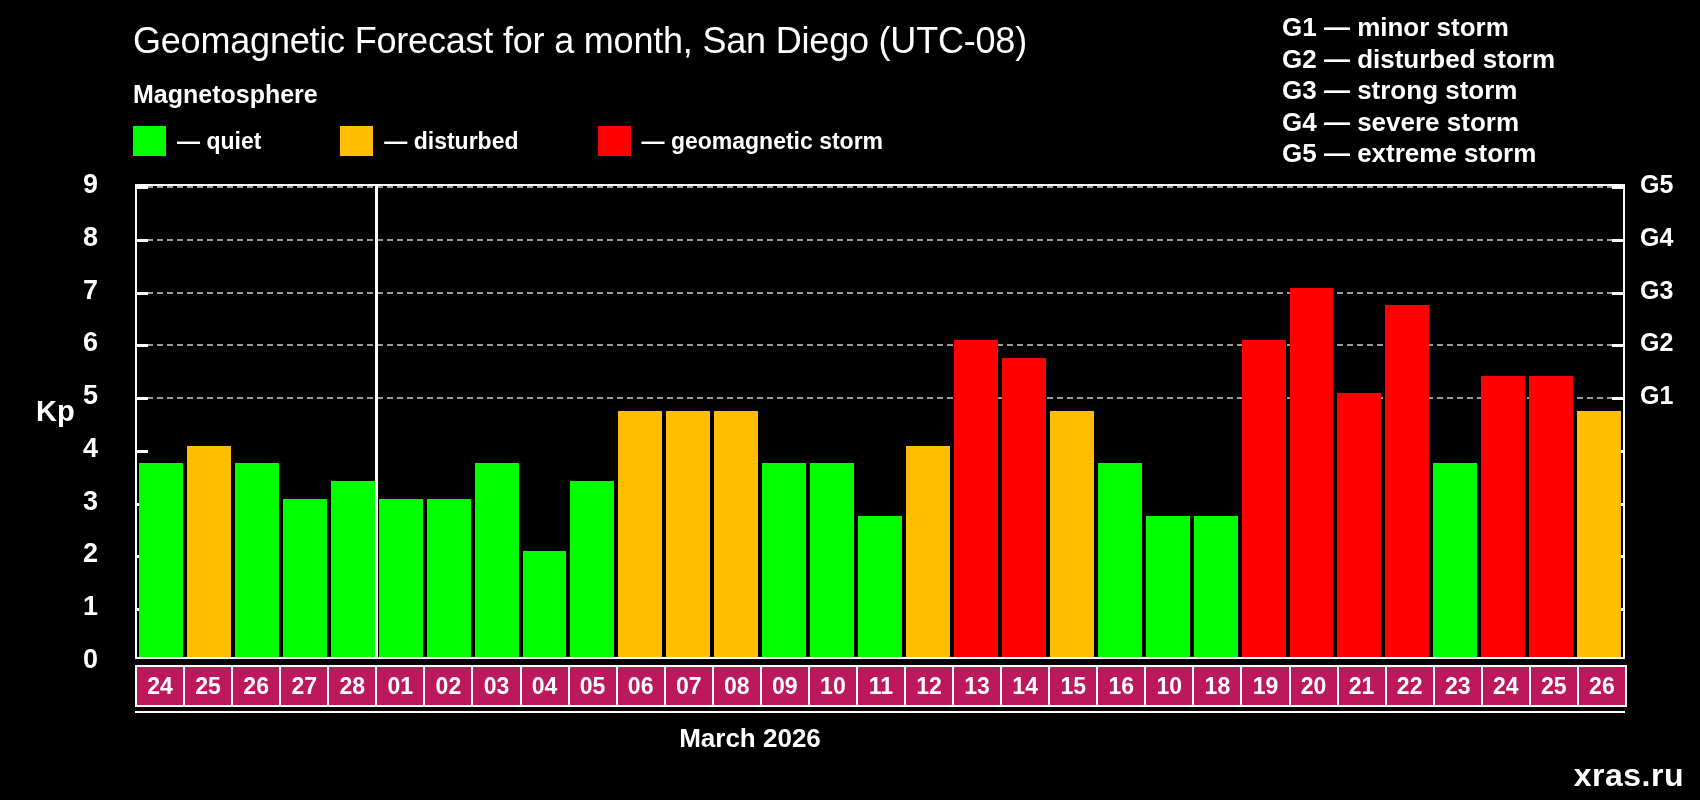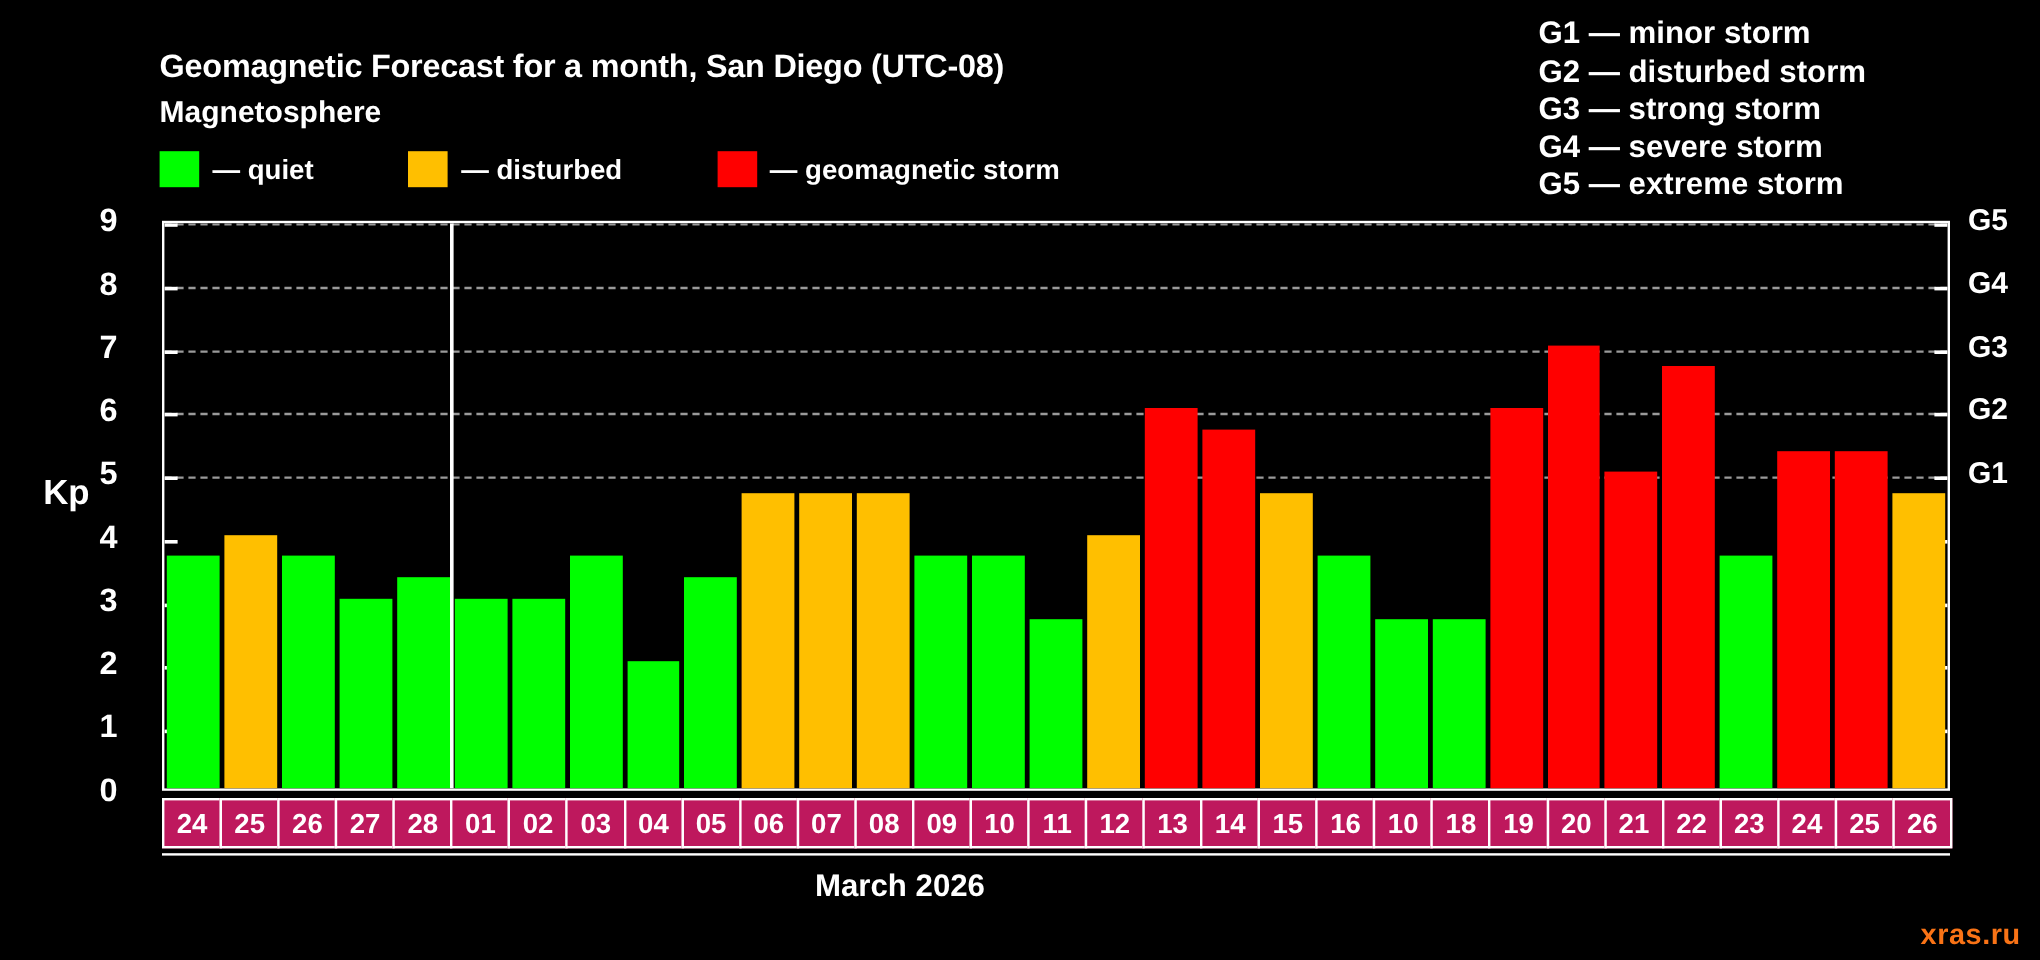--- a/index.html
+++ b/index.html
@@ -14,25 +14,24 @@
     overflow: hidden;
     font-family: "Liberation Sans", sans-serif;
     color: #ffffff;
   }
 
   
   #chart-title {
     position: absolute;
     left: 133px;
     top: 20px;
-    font-size: 27px;
-    font-weight: bold;
+    font-size: 36px;
+    font-weight: normal;
     letter-spacing: -0.2px;
     white-space: nowrap;
-    margin-top: 20px;
   }
   #magnetosphere-label {
     position: absolute;
     left: 133px;
     top: 80px;
     font-size: 25px;
     font-weight: bold;
   }
 
   
@@ -203,23 +202,23 @@
     font-size: 26px;
     font-weight: bold;
     padding-right: 200px;
     box-sizing: border-box;
   }
 
   #watermark {
     position: absolute;
     right: 16px;
     bottom: 6px;
-    font-size: 24px;
-    font-weight: bold;
-    color: #f97316;
+    font-size: 32px;
+    font-weight: bold;
+    color: #ffffff;
     letter-spacing: 0.5px;
   }
 </style>
 </head>
 <body>
 
 <div id="chart-title">Geomagnetic Forecast for a month, San Diego (UTC-08)</div>
 <div id="magnetosphere-label">Magnetosphere</div>
 
 <div id="color-legend">

